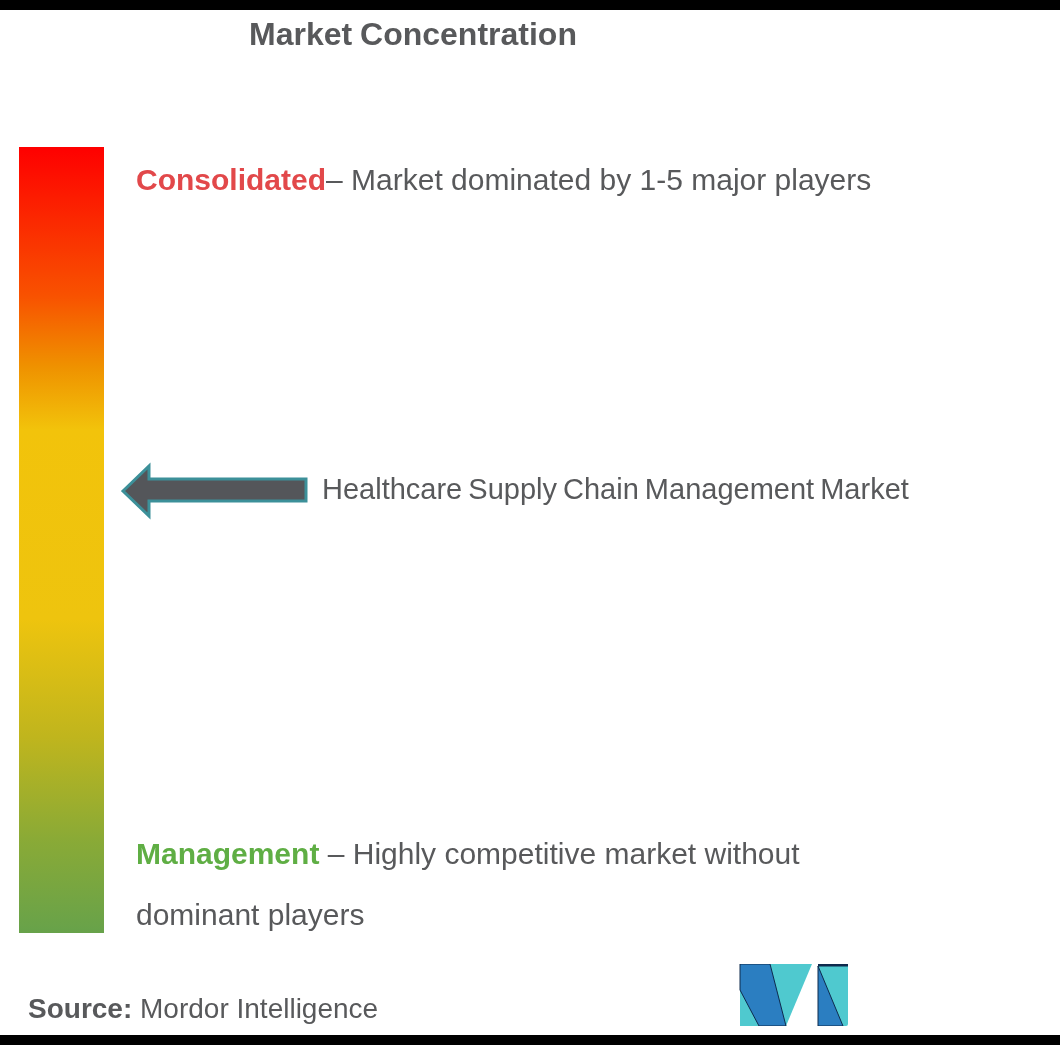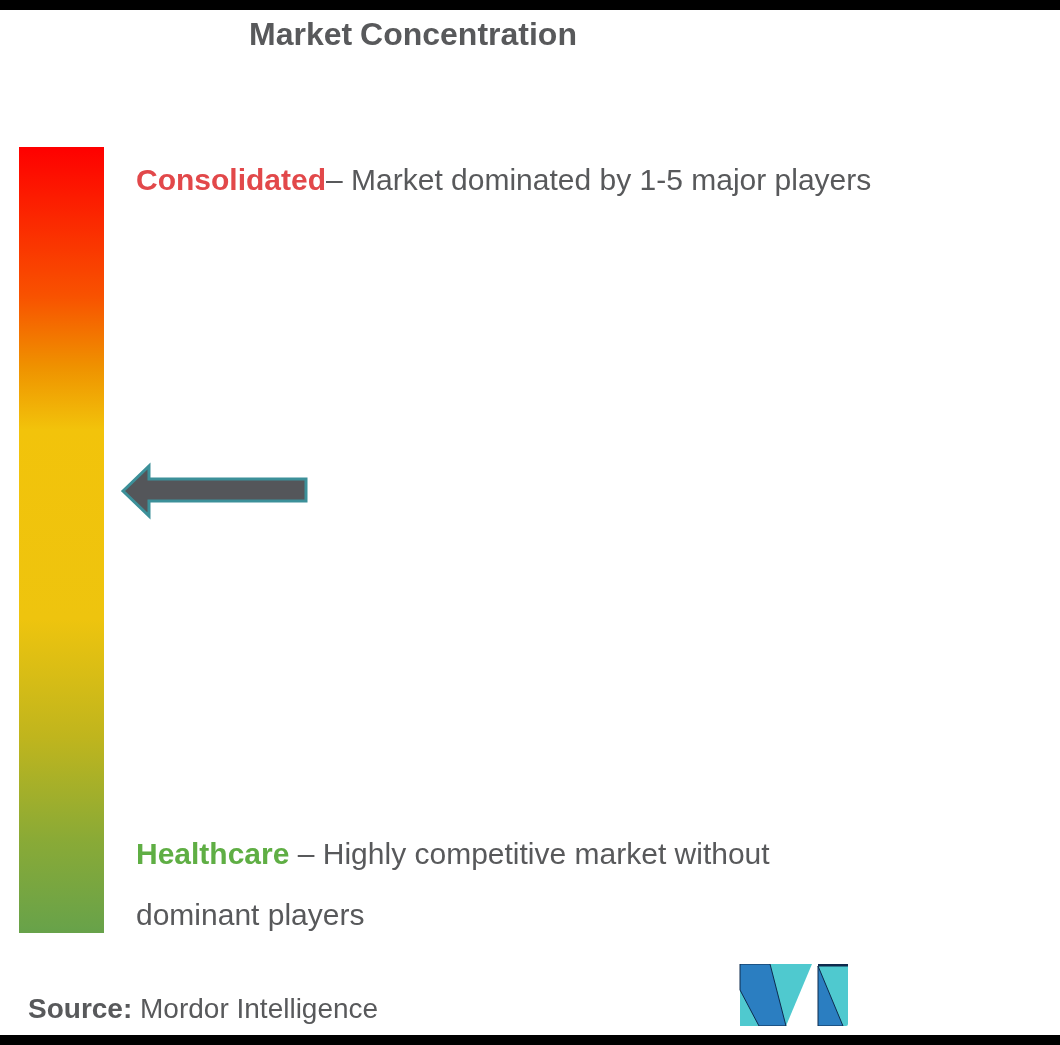--- a/index.html
+++ b/index.html
@@ -57,22 +57,23 @@
   <div class="chart-title">Market Concentration</div>
 
   <div class="gradient-bar"></div>
 
   <div class="legend-line consolidated"><span class="term red">Consolidated</span><span>– Market dominated by 1-5 major players</span></div>
 
   <svg class="marker-arrow" width="192" height="66" viewBox="0 0 192 66">
     <polygon points="5,33 31,8 31,21 188,21 188,43 31,43 31,58" fill="#54565a" stroke="#3c9099" stroke-width="3" stroke-linejoin="miter"></polygon>
   </svg>
 
+  <div class="marker-label">Healthcare Supply Chain Management Market</div>
 
-  <div class="legend-line fragmented"><span class="term green">Healthcare</span> <span>– Highly competitive market without dominant players</span></div>
+  <div class="legend-line fragmented"><span class="term green">Management</span> <span>– Highly competitive market without dominant players</span></div>
 
   <div class="source-line"><span class="src-label">Source:</span> <span>Mordor Intelligence</span></div>
 
   <svg class="logo" width="110" height="62" viewBox="0 0 110 62">
 
     <polygon points="1,0 73,0 47,62 1,62" fill="#4fc9cf"></polygon>
     <polygon points="1,0 31,0 47,62 20,62 1,26" fill="#2b7ec1" stroke="#0e2a4d" stroke-width="1"></polygon>
 
     <rect x="79" y="0" width="30" height="62" rx="2" fill="#4fc9cf"></rect>
     <rect x="79" y="0" width="30" height="2.5" fill="#0e2a4d"></rect>

